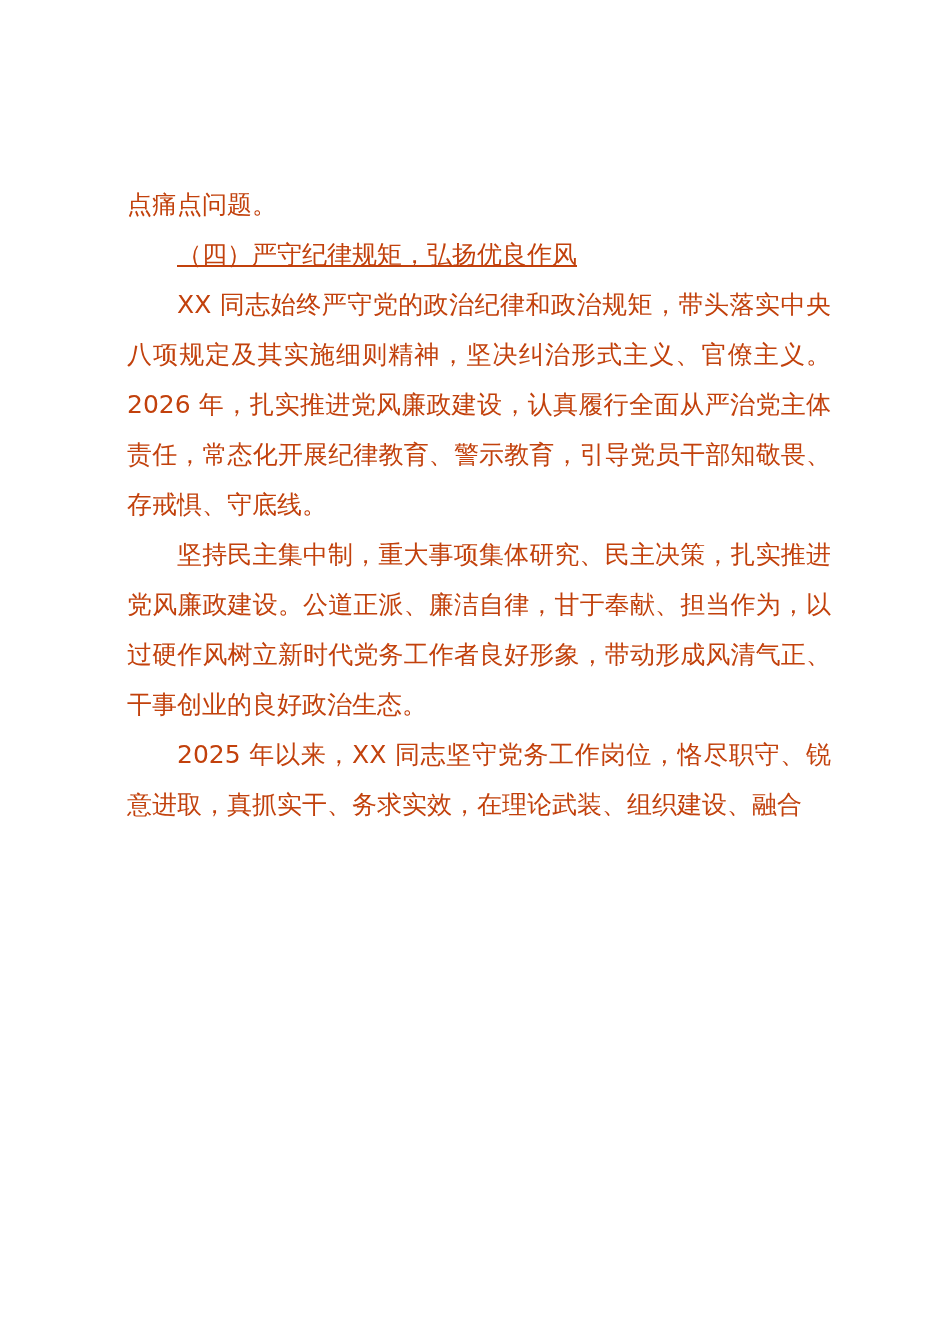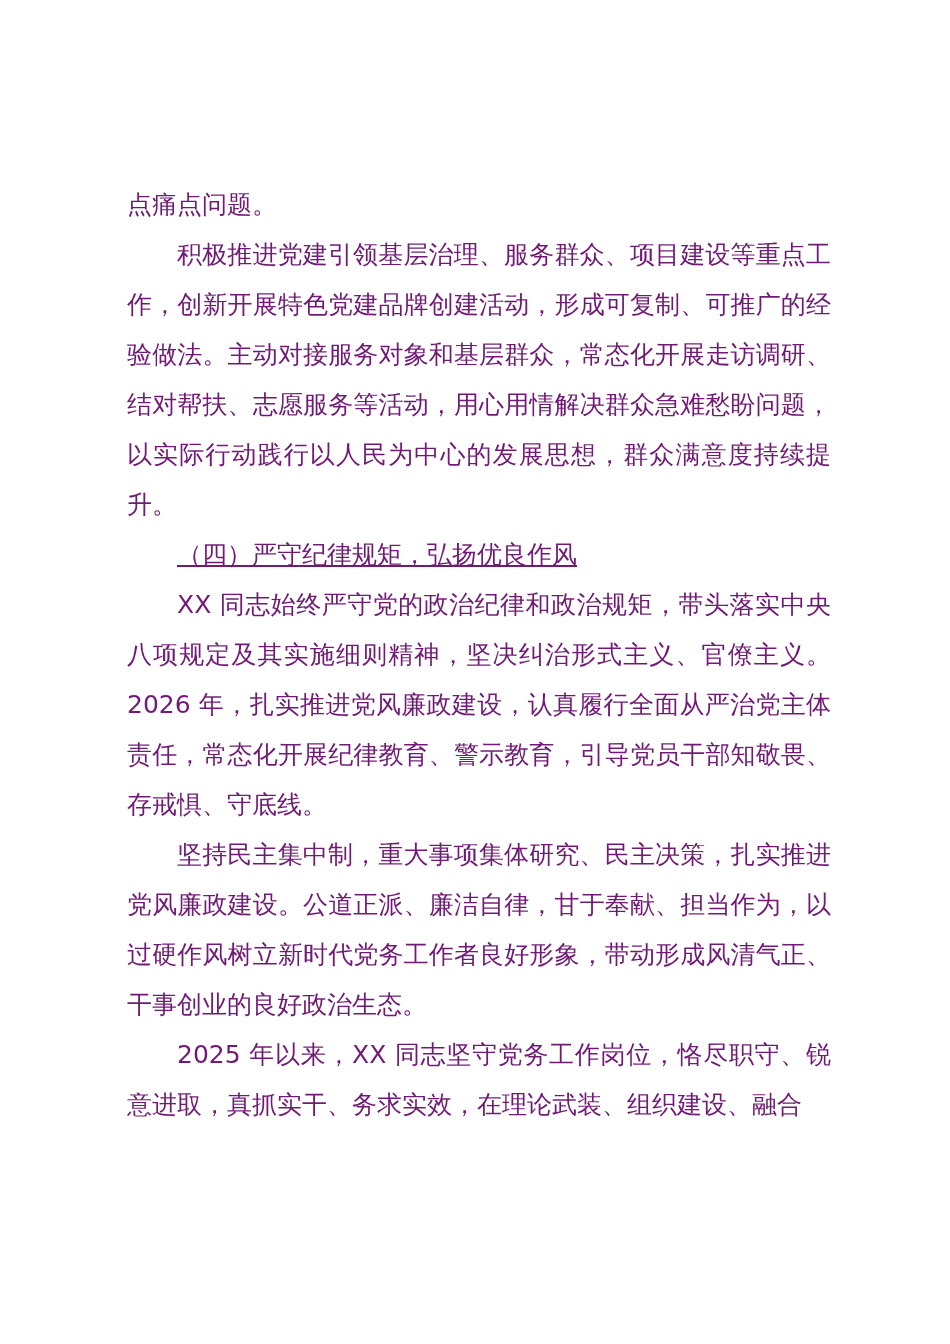--- a/index.html
+++ b/index.html
@@ -5,30 +5,29 @@
   html, body { margin: 0; padding: 0; background: #ffffff; }
   body { width: 950px; height: 1344px; position: relative; overflow: hidden; }
   .page {
     position: absolute;
     left: 127px;
     top: 180px;
     width: 704px;
     font-family: "DejaVu Sans", sans-serif;
     font-size: 25px;
     line-height: 50px;
-    color: #701a75;
+    color: #c2410c;
     text-align: justify;
   }
   .para { margin: 0; }
   .indent { text-indent: 50px; }
   .heading { margin: 0; text-indent: 50px; text-decoration: underline; }
 </style>
 </head>
 <body>
 
 <div class="page">
   <p class="para">点痛点问题。</p>
-  <p class="para indent">积极推进党建引领基层治理、服务群众、项目建设等重点工作，创新开展特色党建品牌创建活动，形成可复制、可推广的经验做法。主动对接服务对象和基层群众，常态化开展走访调研、结对帮扶、志愿服务等活动，用心用情解决群众急难愁盼问题，以实际行动践行以人民为中心的发展思想，群众满意度持续提升。</p>
   <p class="heading">（四）严守纪律规矩，弘扬优良作风</p>
   <p class="para indent">XX 同志始终严守党的政治纪律和政治规矩，带头落实中央八项规定及其实施细则精神，坚决纠治形式主义、官僚主义。2026 年，扎实推进党风廉政建设，认真履行全面从严治党主体责任，常态化开展纪律教育、警示教育，引导党员干部知敬畏、存戒惧、守底线。</p>
   <p class="para indent">坚持民主集中制，重大事项集体研究、民主决策，扎实推进党风廉政建设。公道正派、廉洁自律，甘于奉献、担当作为，以过硬作风树立新时代党务工作者良好形象，带动形成风清气正、干事创业的良好政治生态。</p>
   <p class="para indent">2025 年以来，XX 同志坚守党务工作岗位，恪尽职守、锐意进取，真抓实干、务求实效，在理论武装、组织建设、融合</p>
 </div>
 
 </body></html>

